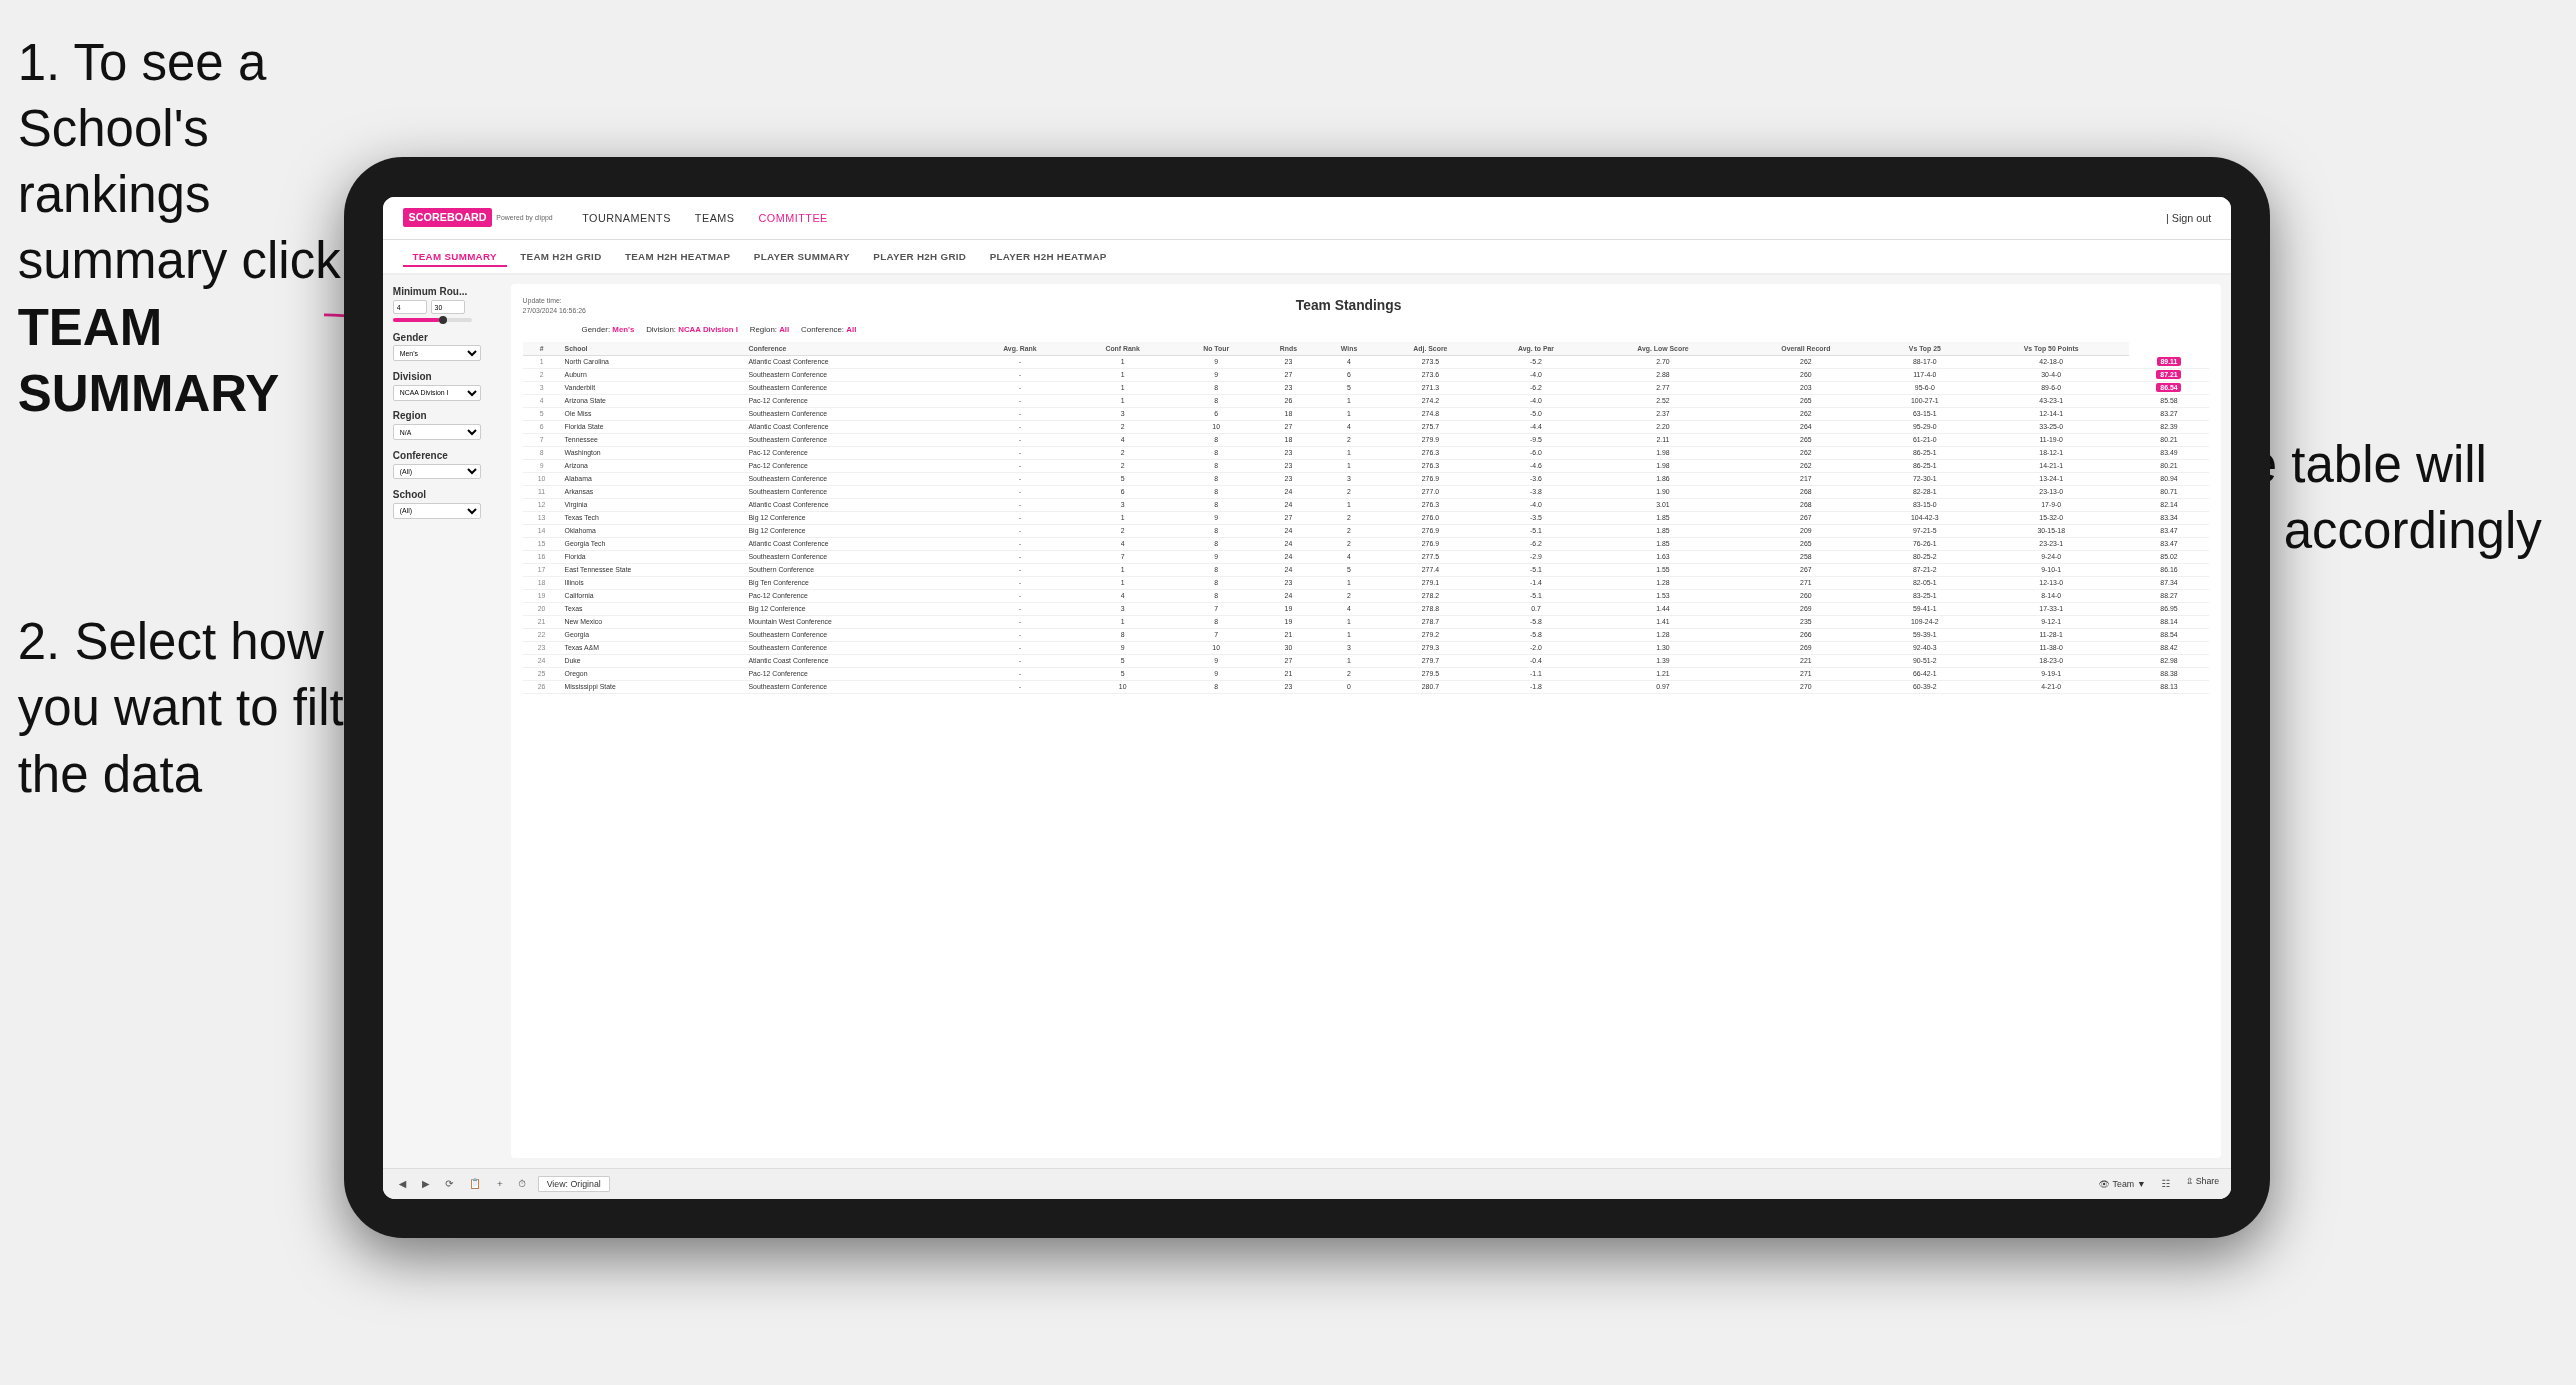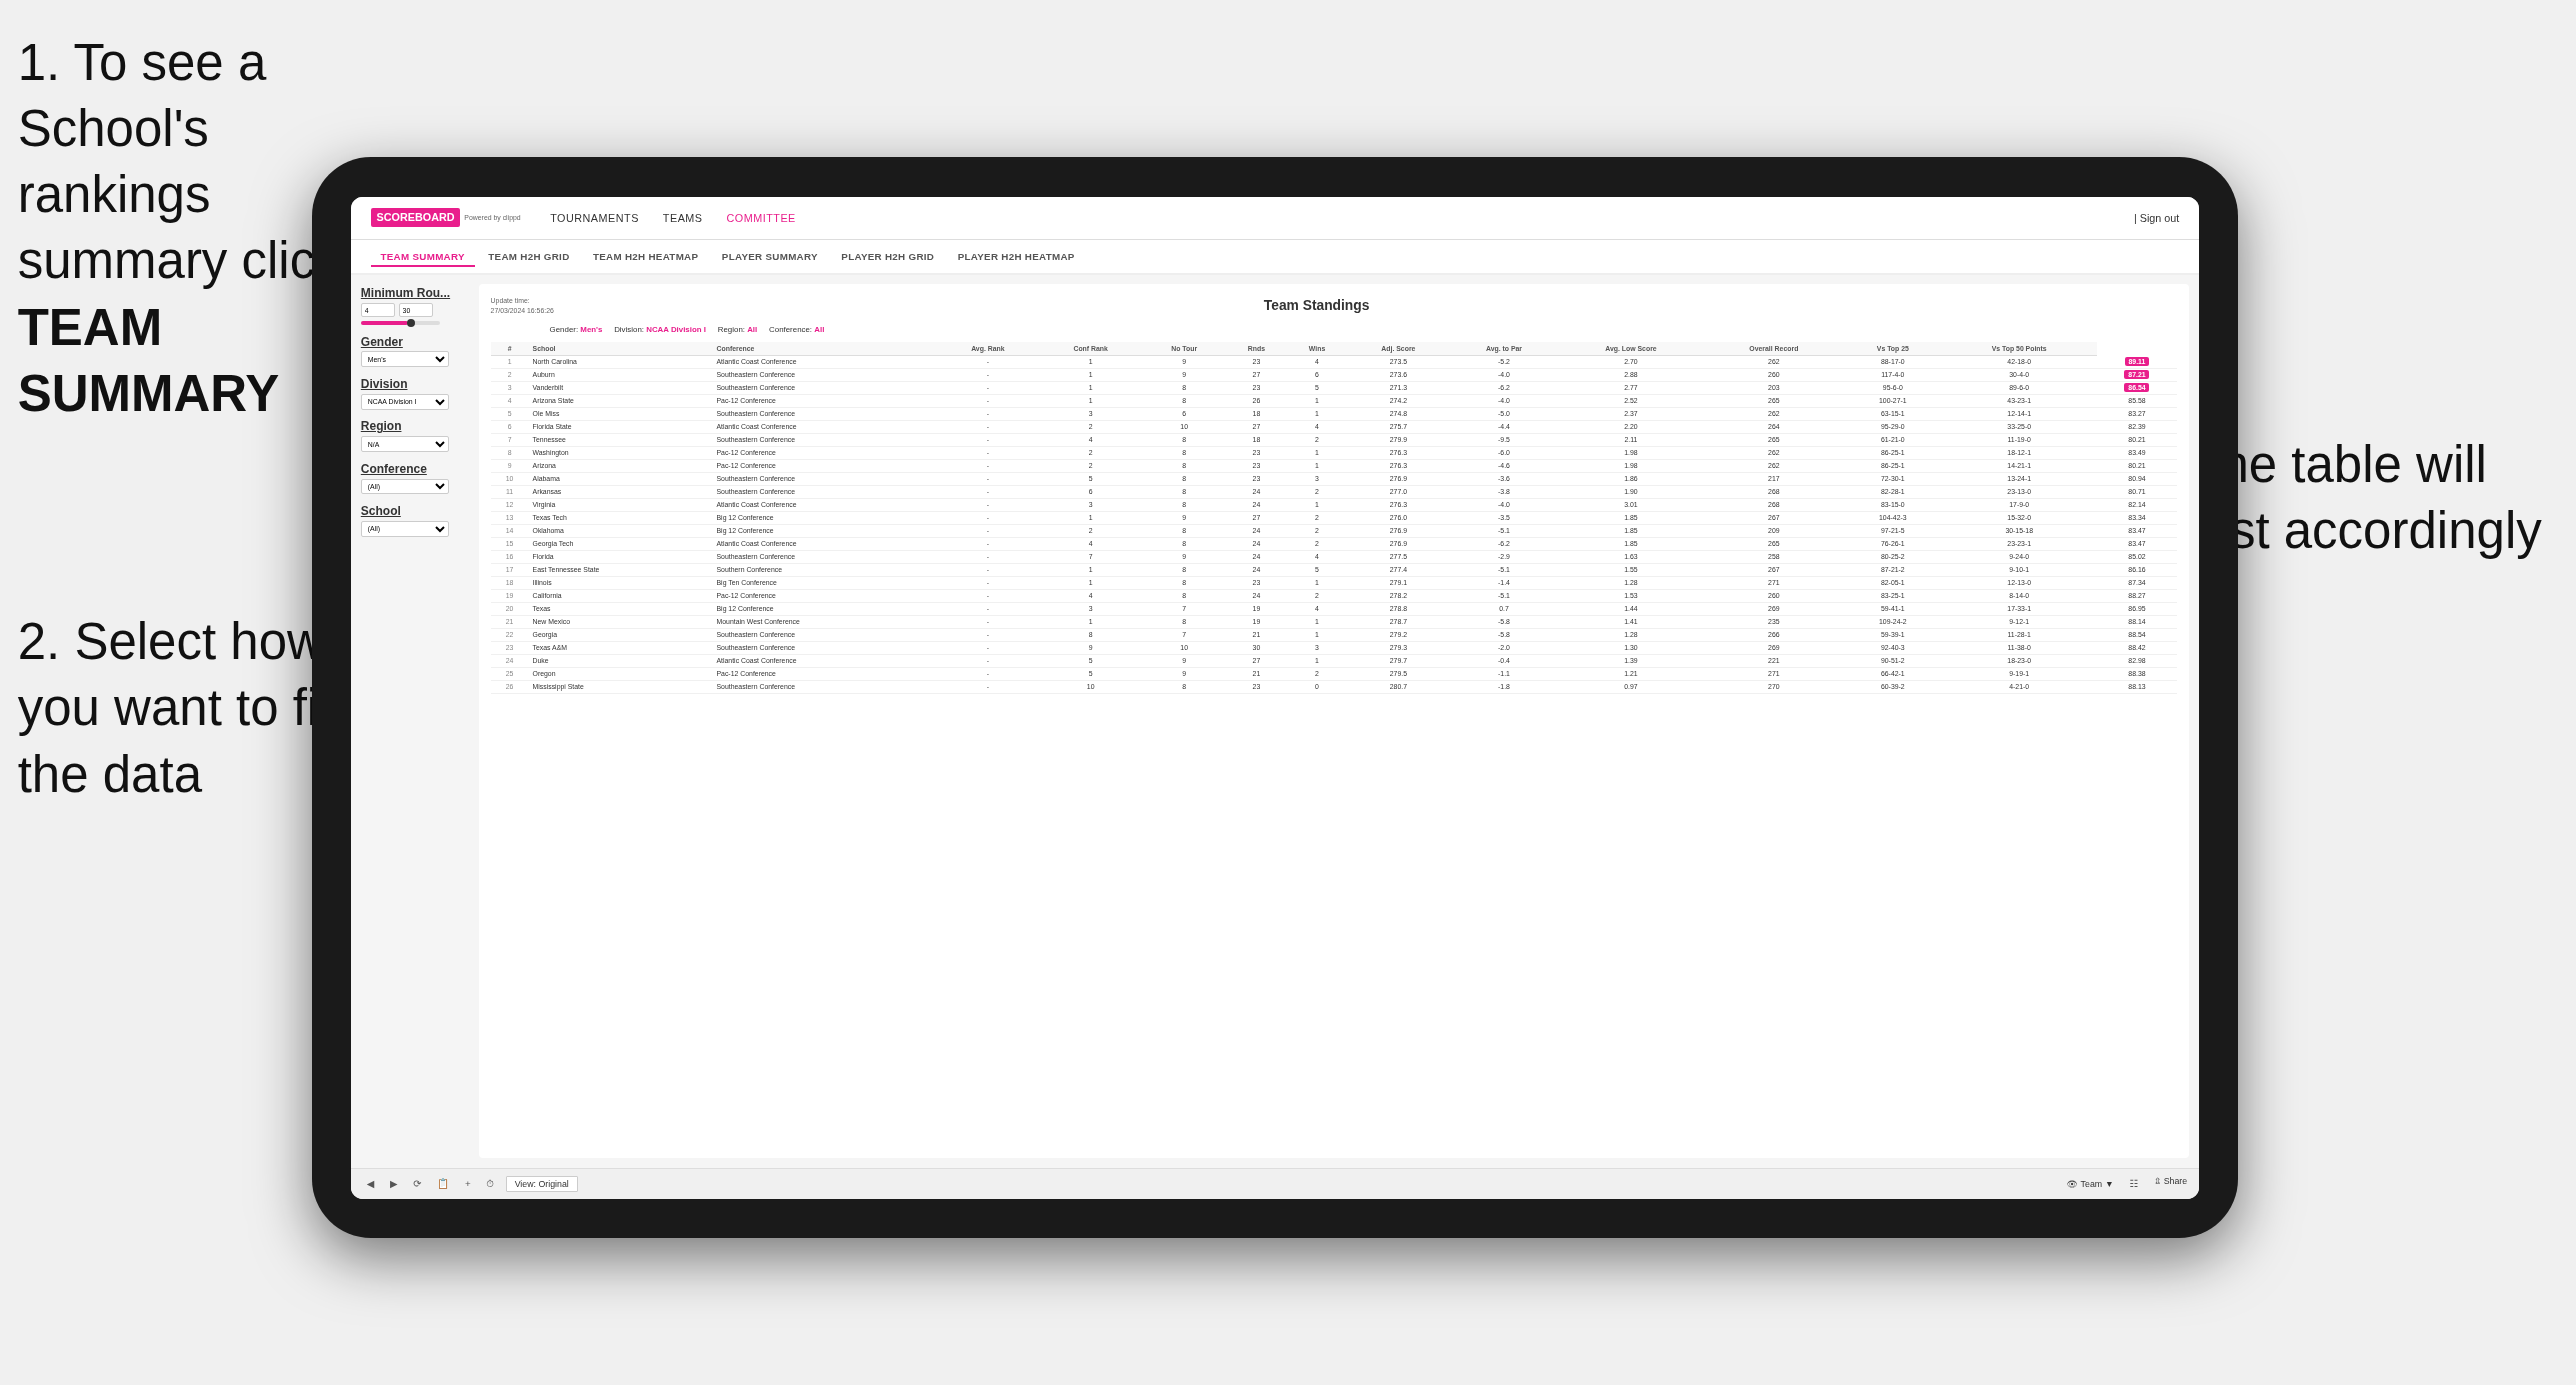--- a/index.html
+++ b/index.html
@@ -69,21 +69,21 @@
       right: 452px;
       top: 580px;
       width: 413px;
       height: 197px;
       pointer-events: none;
     }
 
     
     .tablet {
       position: absolute;
-      left: 312px;
+      left: 344px;
       top: 157px;
       width: 1926px;
       height: 1081px;
       background: #1a1a1a;
       border-radius: 59px;
       box-shadow: 0 19.7px 59px rgba(0,0,0,0.5);
       display: flex;
       align-items: center;
       justify-content: center;
     }
@@ -198,25 +198,24 @@
       flex-shrink: 0;
       font-size: 8.8px;
       color: #333;
     }
 
     .filter-group {
       margin-bottom: 9.8px;
     }
 
     .filter-label {
-      font-size: 12px;
+      font-size: 10px;
       font-weight: bold;
       color: #333;
       margin-bottom: 2.9px;
-      text-decoration: underline;
     }
 
     .filter-row {
       display: flex;
       align-items: center;
       gap: 3.9px;
       margin-bottom: 2px;
     }
 
     .filter-input {

